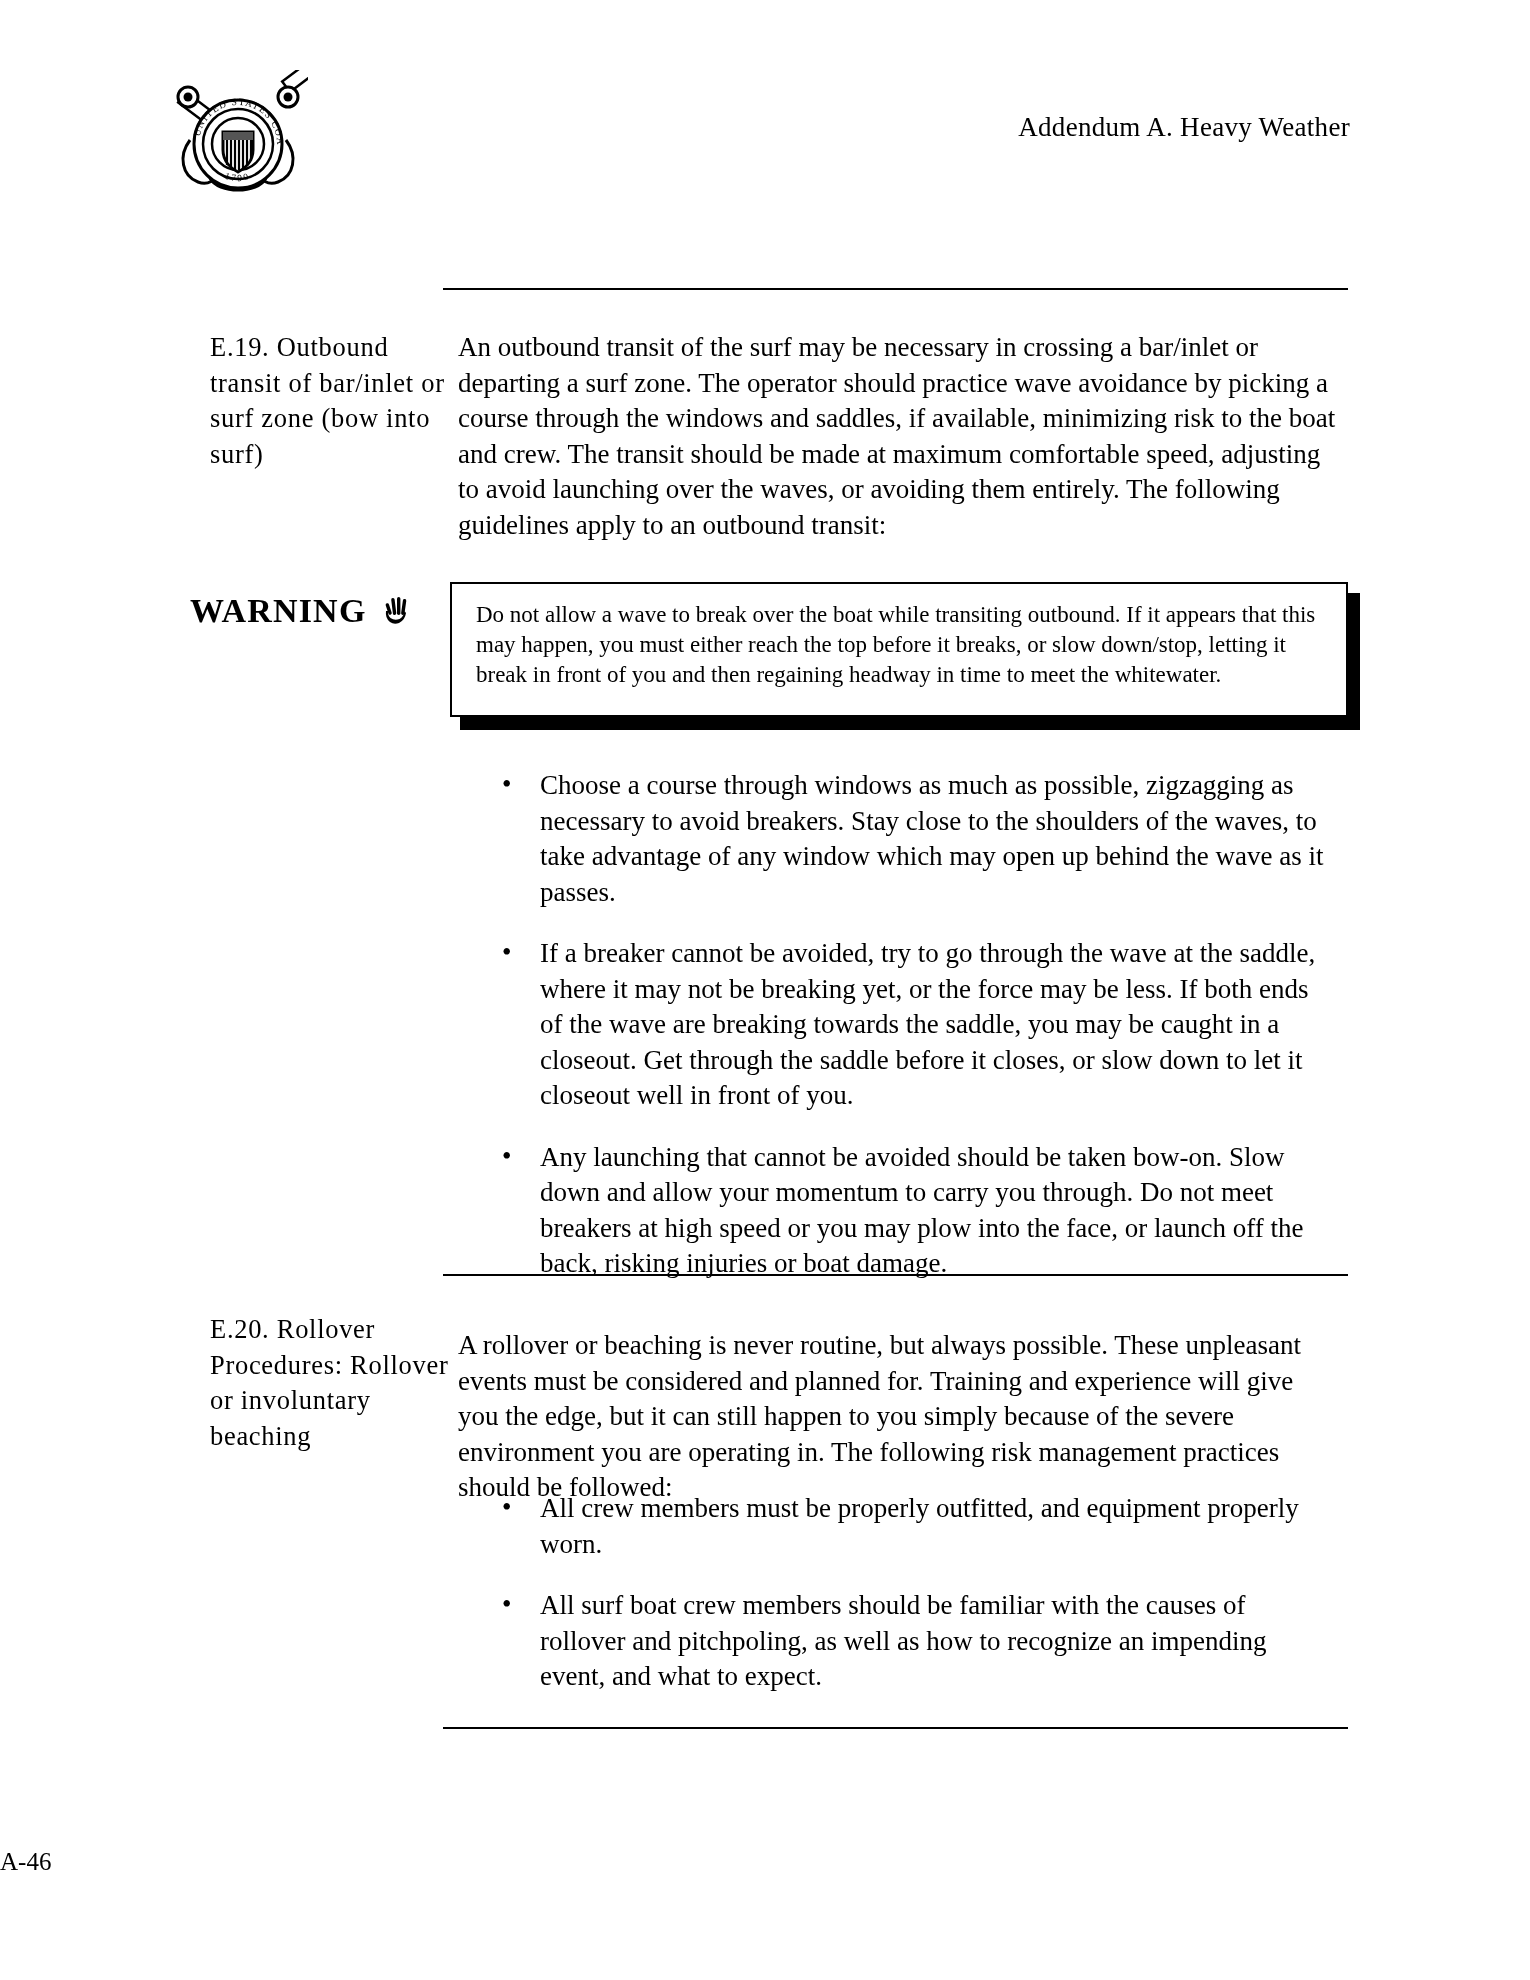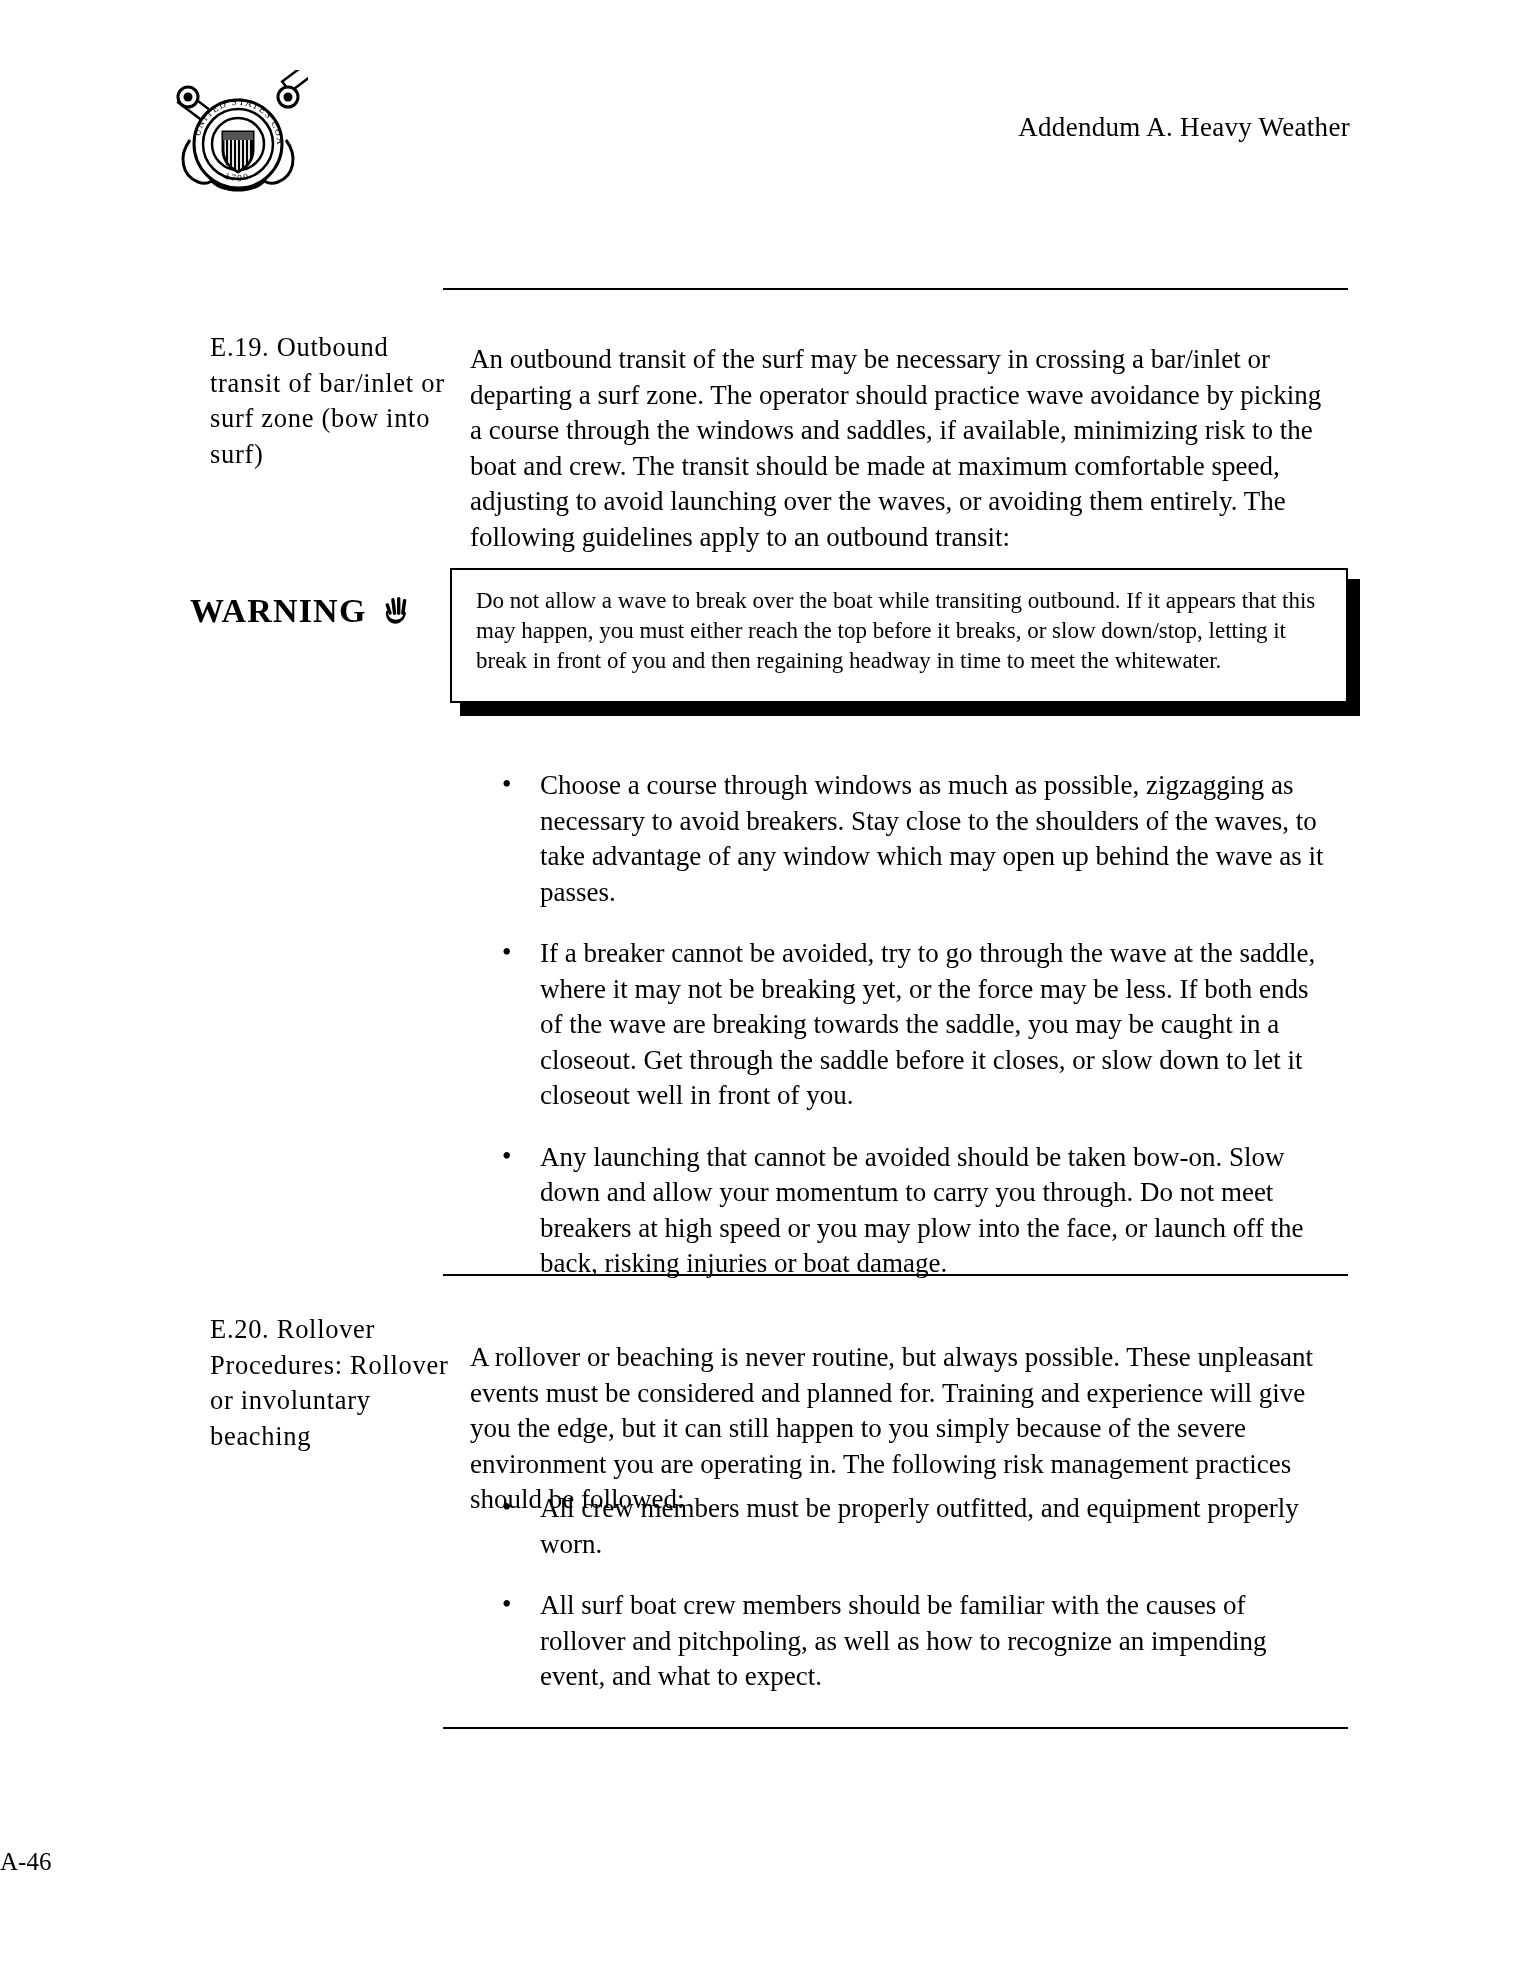--- a/index.html
+++ b/index.html
@@ -71,42 +71,42 @@
     margin-left: 20px;
   }
   .body-col {
     position: absolute;
     left: 458px;
     width: 880px;
     font-size: 27px;
     line-height: 35.5px;
   }
   .body-col p {
-    margin: 12px;
+    margin: 0;
   }
 
   
   .warning-label {
     position: absolute;
     left: 190px;
     top: 592px;
     font-size: 34px;
     letter-spacing: 1.2px;
     white-space: nowrap;
     font-weight: bold;
   }
   .hand-icon {
     display: inline-block;
     vertical-align: -3px;
     margin-left: 8px;
   }
   .warning-box-wrap {
     position: absolute;
     left: 450px;
-    top: 568px;
+    top: 582px;
     width: 900px;
     height: 137px;
   }
   .warning-shadow {
     position: absolute;
     left: 10px;
     top: 11px;
     width: 900px;
     height: 137px;
     background: #000000;

